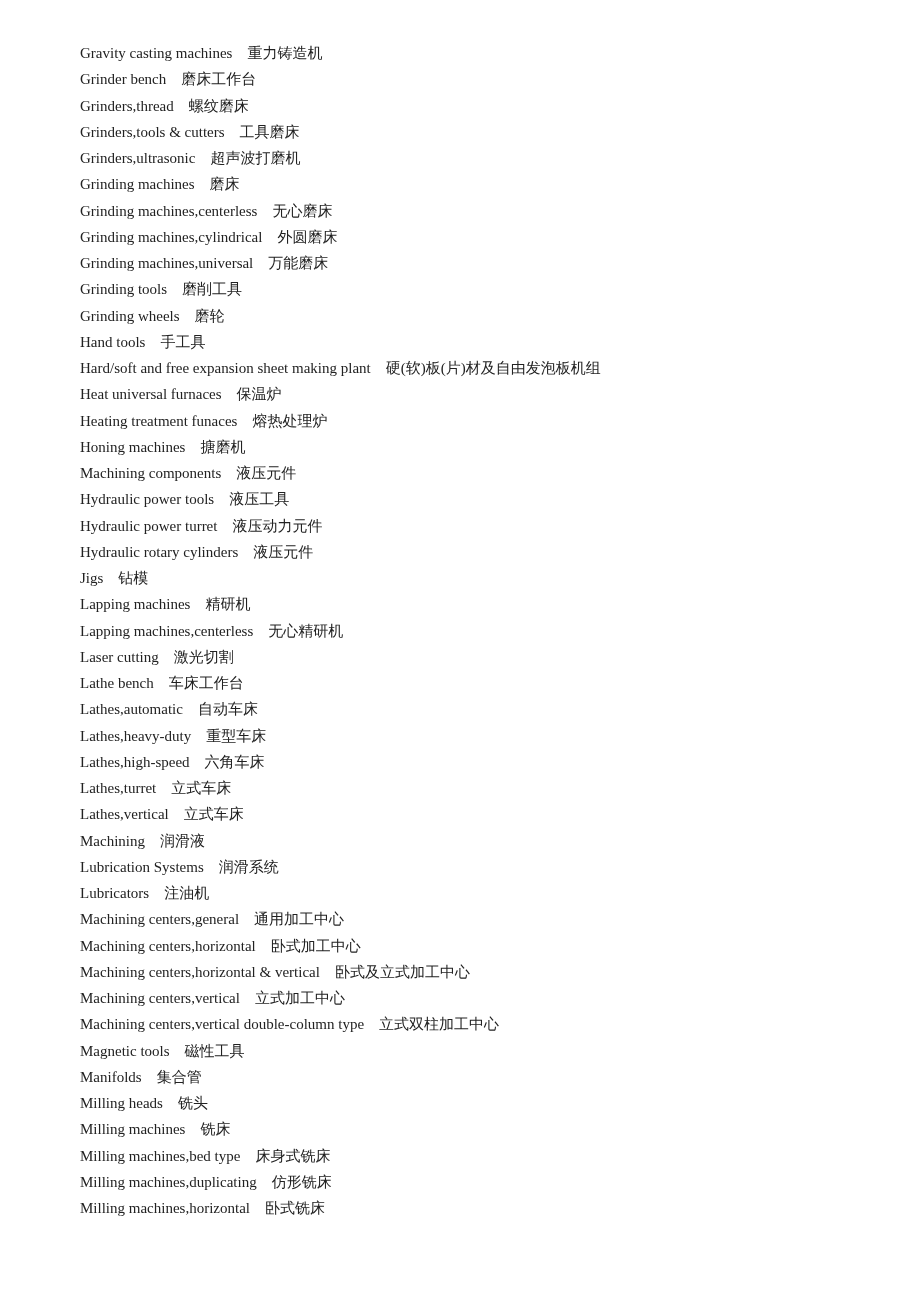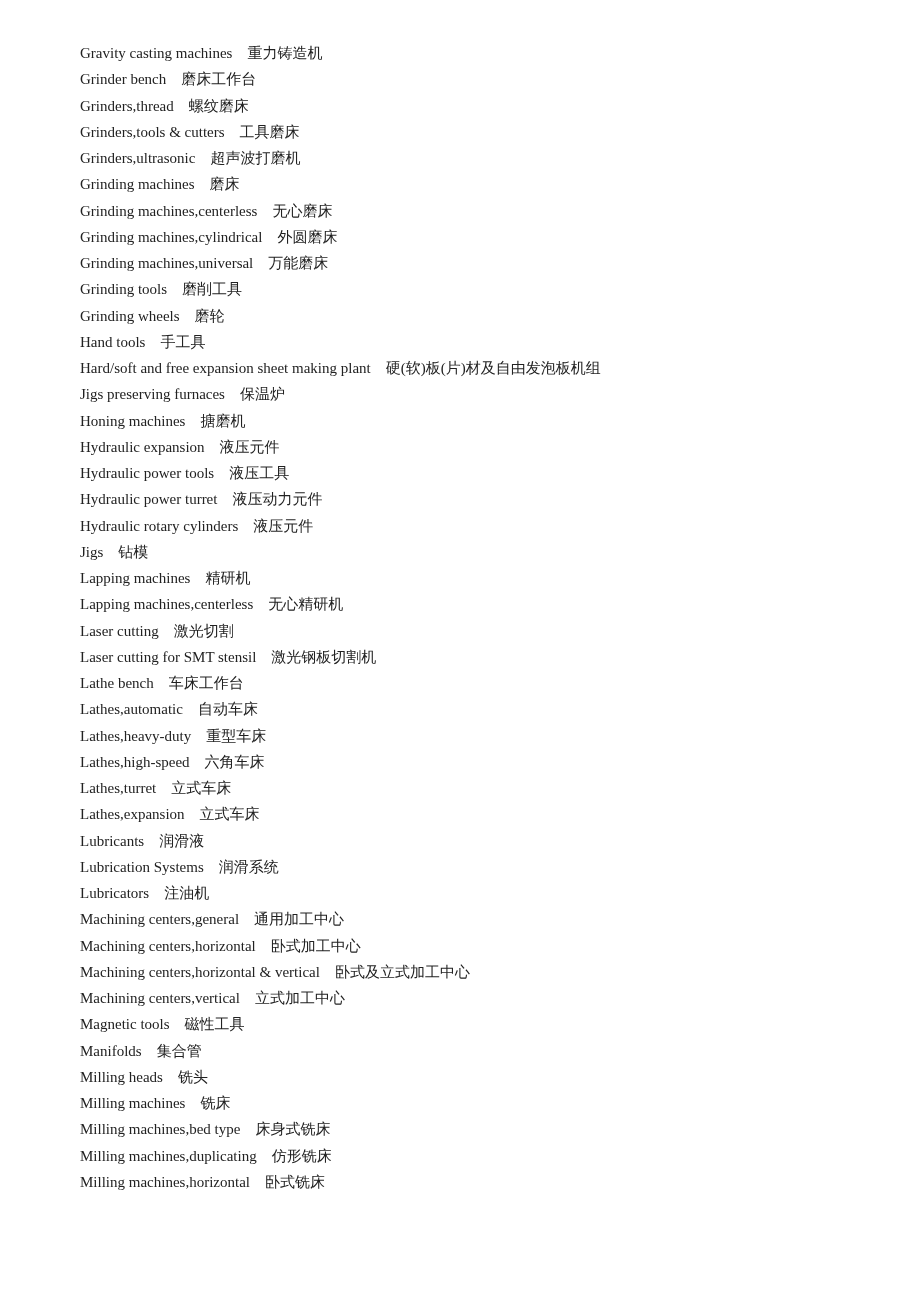--- a/index.html
+++ b/index.html
@@ -36,44 +36,45 @@
     <div class="list-item">Grinders,tools &amp; cutters　工具磨床</div>
     <div class="list-item">Grinders,ultrasonic　超声波打磨机</div>
     <div class="list-item">Grinding machines　磨床</div>
     <div class="list-item">Grinding machines,centerless　无心磨床</div>
     <div class="list-item">Grinding machines,cylindrical　外圆磨床</div>
     <div class="list-item">Grinding machines,universal　万能磨床</div>
     <div class="list-item">Grinding tools　磨削工具</div>
     <div class="list-item">Grinding wheels　磨轮</div>
     <div class="list-item">Hand tools　手工具</div>
     <div class="list-item">Hard/soft and free expansion sheet making plant　硬(软)板(片)材及自由发泡板机组</div>
-    <div class="list-item">Jigs preserving furnaces　保温炉</div>
+    <div class="list-item">Heat universal furnaces　保温炉</div>
+    <div class="list-item">Heating treatment funaces　熔热处理炉</div>
     <div class="list-item">Honing machines　搪磨机</div>
-    <div class="list-item">Hydraulic expansion　液压元件</div>
+    <div class="list-item">Machining components　液压元件</div>
     <div class="list-item">Hydraulic power tools　液压工具</div>
     <div class="list-item">Hydraulic power turret　液压动力元件</div>
     <div class="list-item">Hydraulic rotary cylinders　液压元件</div>
     <div class="list-item">Jigs　钻模</div>
     <div class="list-item">Lapping machines　精研机</div>
     <div class="list-item">Lapping machines,centerless　无心精研机</div>
     <div class="list-item">Laser cutting　激光切割</div>
-    <div class="list-item">Laser cutting for SMT stensil　激光钢板切割机</div>
     <div class="list-item">Lathe bench　车床工作台</div>
     <div class="list-item">Lathes,automatic　自动车床</div>
     <div class="list-item">Lathes,heavy-duty　重型车床</div>
     <div class="list-item">Lathes,high-speed　六角车床</div>
     <div class="list-item">Lathes,turret　立式车床</div>
-    <div class="list-item">Lathes,expansion　立式车床</div>
-    <div class="list-item">Lubricants　润滑液</div>
+    <div class="list-item">Lathes,vertical　立式车床</div>
+    <div class="list-item">Machining　润滑液</div>
     <div class="list-item">Lubrication Systems　润滑系统</div>
     <div class="list-item">Lubricators　注油机</div>
     <div class="list-item">Machining centers,general　通用加工中心</div>
     <div class="list-item">Machining centers,horizontal　卧式加工中心</div>
     <div class="list-item">Machining centers,horizontal &amp; vertical　卧式及立式加工中心</div>
     <div class="list-item">Machining centers,vertical　立式加工中心</div>
+    <div class="list-item">Machining centers,vertical double-column type　立式双柱加工中心</div>
     <div class="list-item">Magnetic tools　磁性工具</div>
     <div class="list-item">Manifolds　集合管</div>
     <div class="list-item">Milling heads　铣头</div>
     <div class="list-item">Milling machines　铣床</div>
     <div class="list-item">Milling machines,bed type　床身式铣床</div>
     <div class="list-item">Milling machines,duplicating　仿形铣床</div>
     <div class="list-item">Milling machines,horizontal　卧式铣床</div>
   </div>
 
 </body></html>

